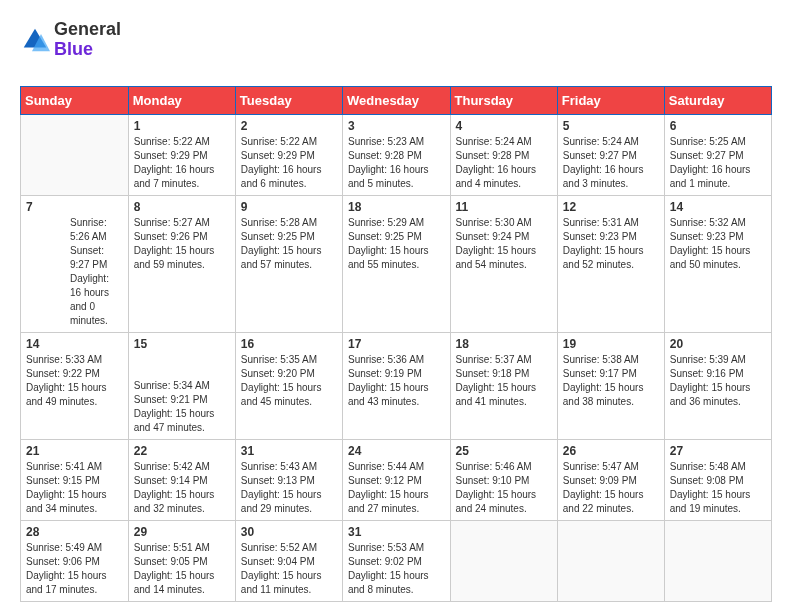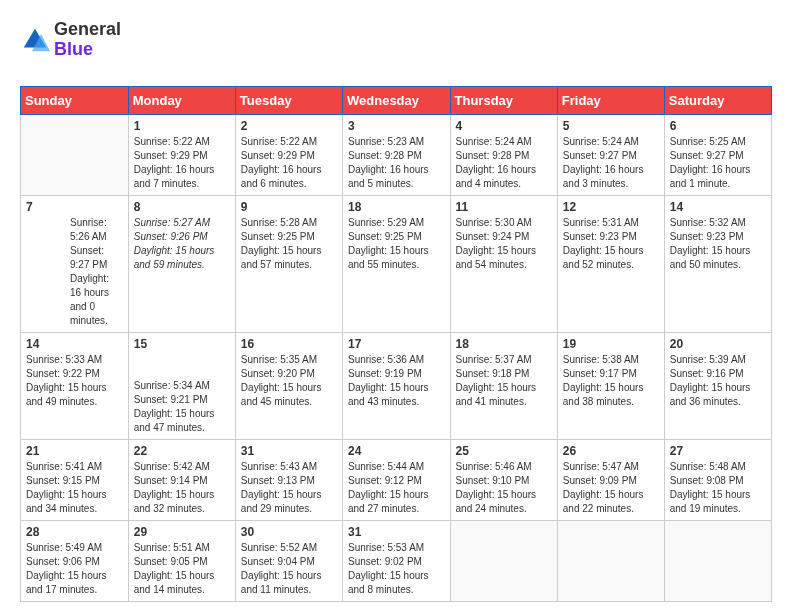--- a/index.html
+++ b/index.html
@@ -162,21 +162,21 @@
         <tr>
           <td>
             <span class="day-number">7</span>
             <div class="day-info" style="white-space: pre-line; margin-left: 44px;">Sunrise: 5:26 AM
 Sunset: 9:27 PM
 Daylight: 16 hours
 and 0 minutes.</div>
           </td>
           <td>
             <span class="day-number">8</span>
-            <div class="day-info" style="white-space: pre-line; font-style: italic;">Sunrise: 5:27 AM
+            <div class="day-info" style="white-space: pre-line;">Sunrise: 5:27 AM
 Sunset: 9:26 PM
 Daylight: 15 hours
 and 59 minutes.</div>
           </td>
           <td>
             <span class="day-number">9</span>
             <div class="day-info" style="white-space: pre-line;">Sunrise: 5:28 AM
 Sunset: 9:25 PM
 Daylight: 15 hours
 and 57 minutes.</div>

